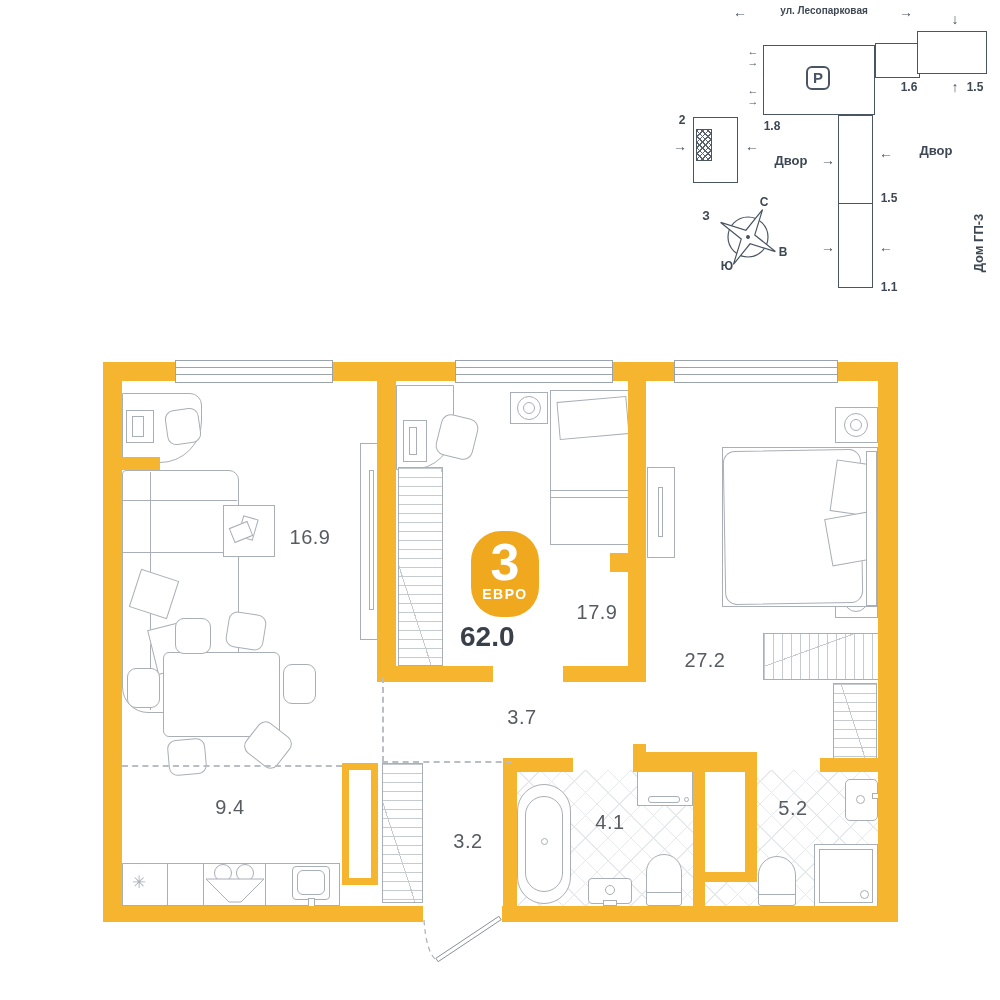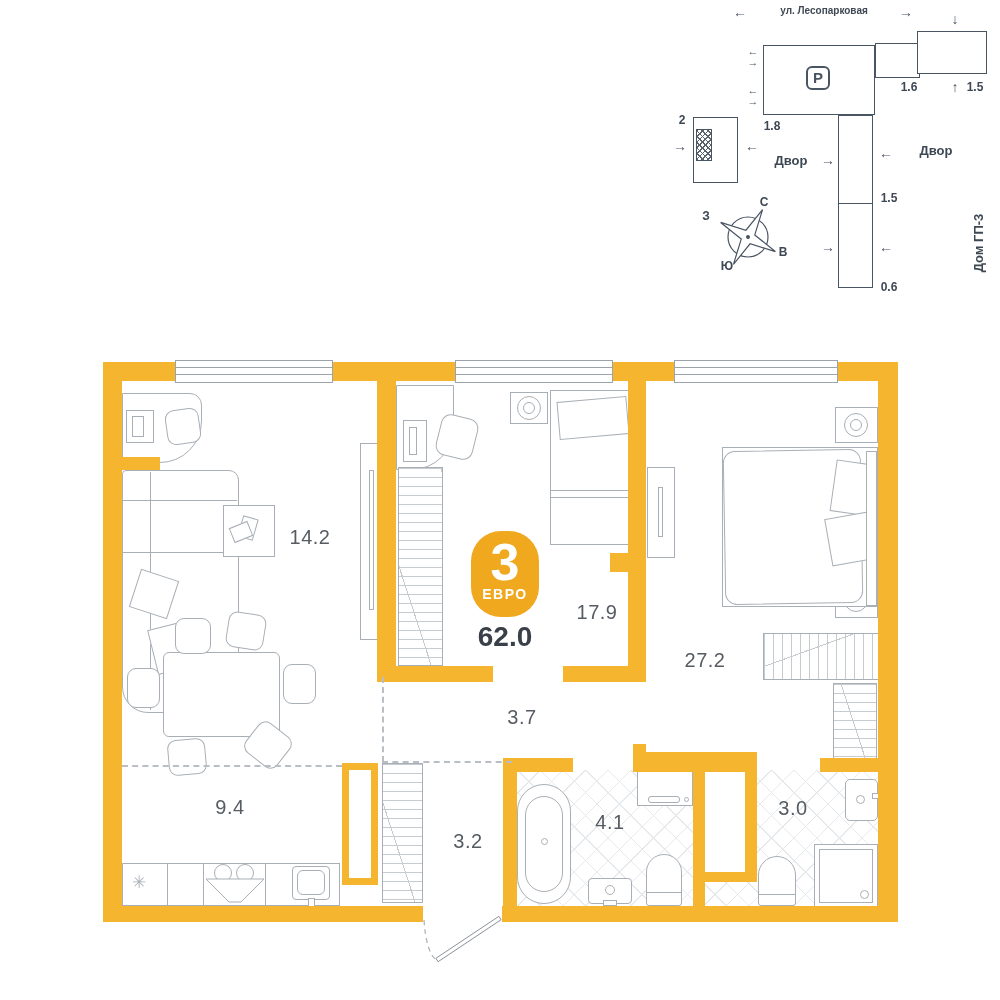--- a/index.html
+++ b/index.html
@@ -19,21 +19,21 @@
                             repeating-linear-gradient(72deg,transparent 0 30px,#C6CBD0 30px 31px,transparent 31px 70px);}
   .hatch-v{background-image:repeating-linear-gradient(90deg,#C6CBD0 0 1px,transparent 1px 9px),
                             repeating-linear-gradient(160deg,transparent 0 30px,#C6CBD0 30px 31px,transparent 31px 70px);}
   .window{background:#fff;border:1px solid #9BA3AB;}
   .window::before{content:"";position:absolute;left:0;right:0;top:6px;border-top:1px solid #9BA3AB;}
   .window::after{content:"";position:absolute;left:0;right:0;top:13px;border-top:1px solid #9BA3AB;}
   .area-label{font-size:20px;color:#575C63;letter-spacing:.5px;text-align:center;}
   .badge{background:#F0A91E;border-radius:30px;color:#fff;text-align:center;}
   .badge .num{font-size:52px;font-weight:bold;line-height:1.0;margin-top:5px;}
   .badge .typ{font-size:14px;font-weight:bold;letter-spacing:1.5px;margin-top:-2px;}
-  .total{font-size:28px;font-weight:bold;color:#3A4049;text-align:center;}
+  .total{font-size:28px;font-weight:bold;color:#3A4049;text-align:left;}
   .site-bld{background:#fff;border:1.5px solid #4A5563;}
   .site-label{font-size:12px;font-weight:600;color:#3E4854;text-align:center;white-space:nowrap;}
   .arrow{font-size:14px;color:#4A5563;text-align:center;line-height:1;}
   .arrow.small{font-size:11px;}
   .p-icon{border:2px solid #4A5563;border-radius:6px;color:#4A5563;font-weight:bold;
           font-size:15px;text-align:center;line-height:20px;background:#fff;}
   .vtext{transform:rotate(-90deg);transform-origin:center;}
   .hatch-unit{border:1px solid #4A5563;
      background-image:repeating-linear-gradient(45deg,#5A626D 0 1px,transparent 1px 4px),
                       repeating-linear-gradient(135deg,#5A626D 0 1px,transparent 1px 4px);}
@@ -56,21 +56,21 @@
   <div class="abs site-bld" style="left:838px;top:115px;width:35px;height:173px;"></div>
   <div class="abs line-h" style="left:838px;top:203px;width:35px;border-color:#4A5563;"></div>
   <div class="abs site-bld" style="left:693px;top:117px;width:45px;height:66px;"></div>
   <div class="abs hatch-unit" style="left:696px;top:129px;width:16px;height:32px;"></div>
 
   <div class="abs site-label" style="left:676px;top:113px;width:12px;">2</div>
   <div class="abs site-label" style="left:760px;top:119px;width:24px;">1.8</div>
   <div class="abs site-label" style="left:897px;top:80px;width:24px;">1.6</div>
   <div class="abs site-label" style="left:963px;top:80px;width:24px;">1.5</div>
   <div class="abs site-label" style="left:877px;top:191px;width:24px;">1.5</div>
-  <div class="abs site-label" style="left:877px;top:280px;width:24px;">0.6</div>
+  <div class="abs site-label" style="left:877px;top:280px;width:24px;">1.1</div>
   <div class="abs arrow" style="left:948px;top:80px;width:14px;">↑</div>
 
   <div class="abs site-label" style="left:770px;top:153px;width:42px;font-size:13px;">Двор</div>
   <div class="abs site-label" style="left:915px;top:143px;width:42px;font-size:13px;">Двор</div>
   <div class="abs arrow" style="left:818px;top:153px;width:20px;">→</div>
   <div class="abs arrow" style="left:876px;top:146px;width:20px;">←</div>
   <div class="abs arrow" style="left:818px;top:240px;width:20px;">→</div>
   <div class="abs arrow" style="left:876px;top:240px;width:20px;">←</div>
   <div class="abs arrow" style="left:670px;top:139px;width:20px;">→</div>
   <div class="abs arrow" style="left:742px;top:139px;width:20px;">←</div>
@@ -224,22 +224,22 @@
     <path d="M 6 8 Q 8 38 17 47" fill="none" stroke="#A9AFB6" stroke-width="1.2" stroke-dasharray="5 4"></path>
     <polygon points="83.1,7.7 80.9,4.3 17.9,46.3 20.1,49.7" fill="#fff" stroke="#8A9199" stroke-width="1"></polygon>
   </svg>
 
   <div class="abs badge" style="left:471px;top:531px;width:68px;height:86px;">
     <div class="num">3</div>
     <div class="typ">ЕВРО</div>
   </div>
   <div class="abs total" style="left:460px;top:621px;width:90px;">62.0</div>
 
-  <div class="abs area-label" style="left:280px;top:526px;width:60px;">14.2</div>
+  <div class="abs area-label" style="left:280px;top:526px;width:60px;">16.9</div>
   <div class="abs area-label" style="left:567px;top:601px;width:60px;">17.9</div>
   <div class="abs area-label" style="left:675px;top:649px;width:60px;">27.2</div>
   <div class="abs area-label" style="left:492px;top:706px;width:60px;">3.7</div>
   <div class="abs area-label" style="left:200px;top:796px;width:60px;">9.4</div>
   <div class="abs area-label" style="left:438px;top:830px;width:60px;">3.2</div>
   <div class="abs area-label" style="left:580px;top:811px;width:60px;">4.1</div>
-  <div class="abs area-label" style="left:763px;top:797px;width:60px;">3.0</div>
+  <div class="abs area-label" style="left:763px;top:797px;width:60px;">5.2</div>
 
 </div>
 
 </body></html>

